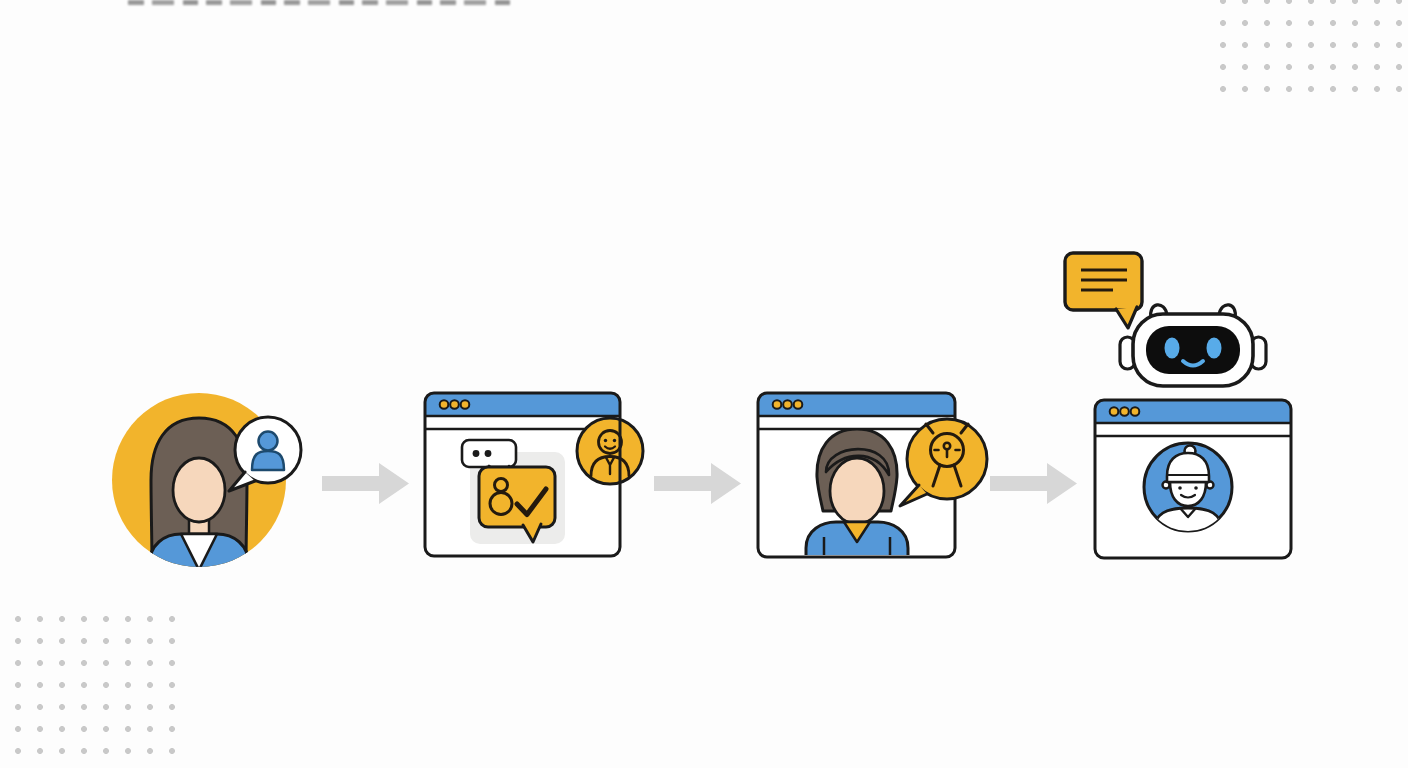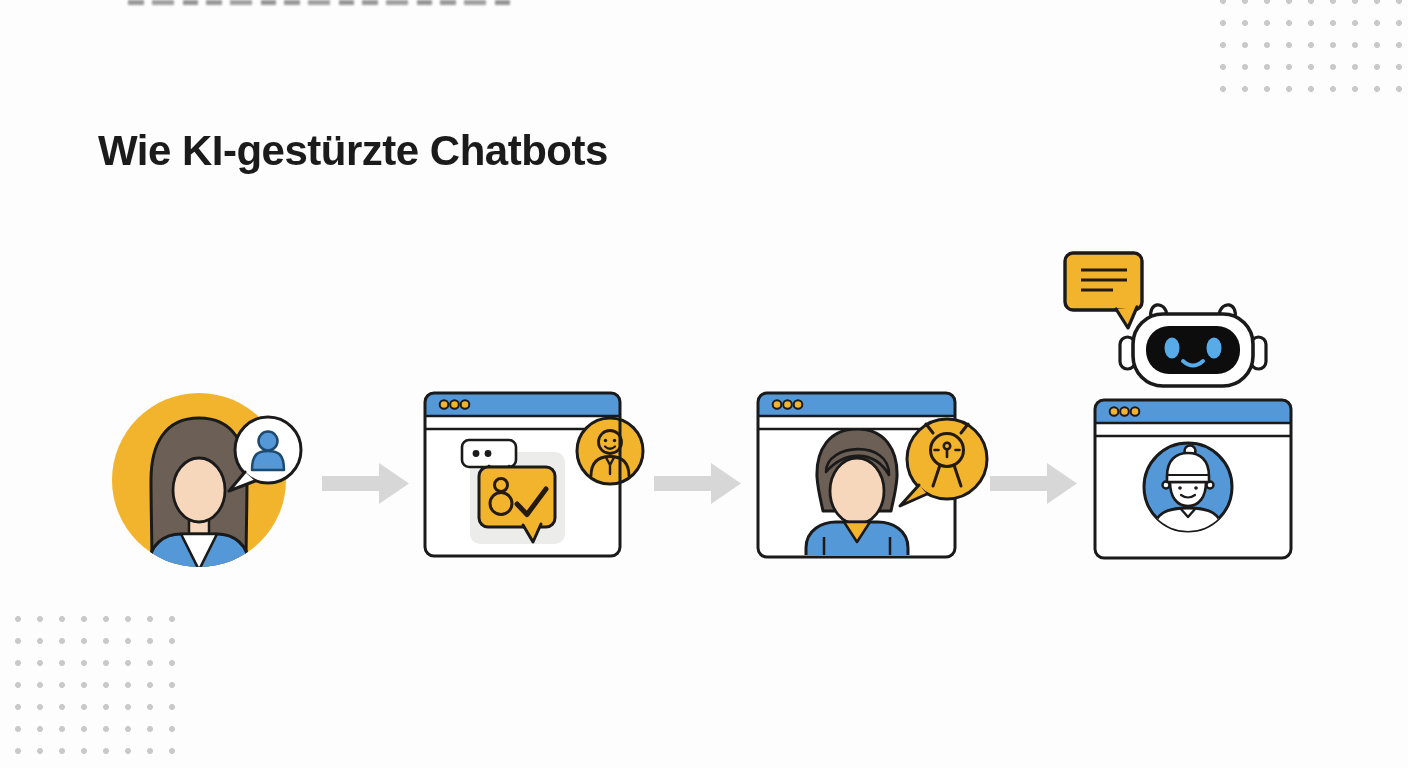--- a/index.html
+++ b/index.html
@@ -50,21 +50,20 @@
 </head>
 <body>
 
 <div class="canvas">
 
   <div class="top-artifact"></div>
   <div class="dots dots-tr"></div>
   <div class="dots dots-bl"></div>
 
   <h1 class="title">
-    <span>Wie KI-gestürzte Chatbots</span>
   </h1>
 
   <svg class="abs" style="left:105px;top:388px" width="205" height="190" viewBox="0 0 205 190">
     <defs>
         <clipPath id="c1">
           <circle cx="94" cy="92" r="87"></circle>
         </clipPath>
       </defs>
     <circle class="f-yellow" cx="94" cy="92" r="87"></circle>
     <g clip-path="url(#c1)">

